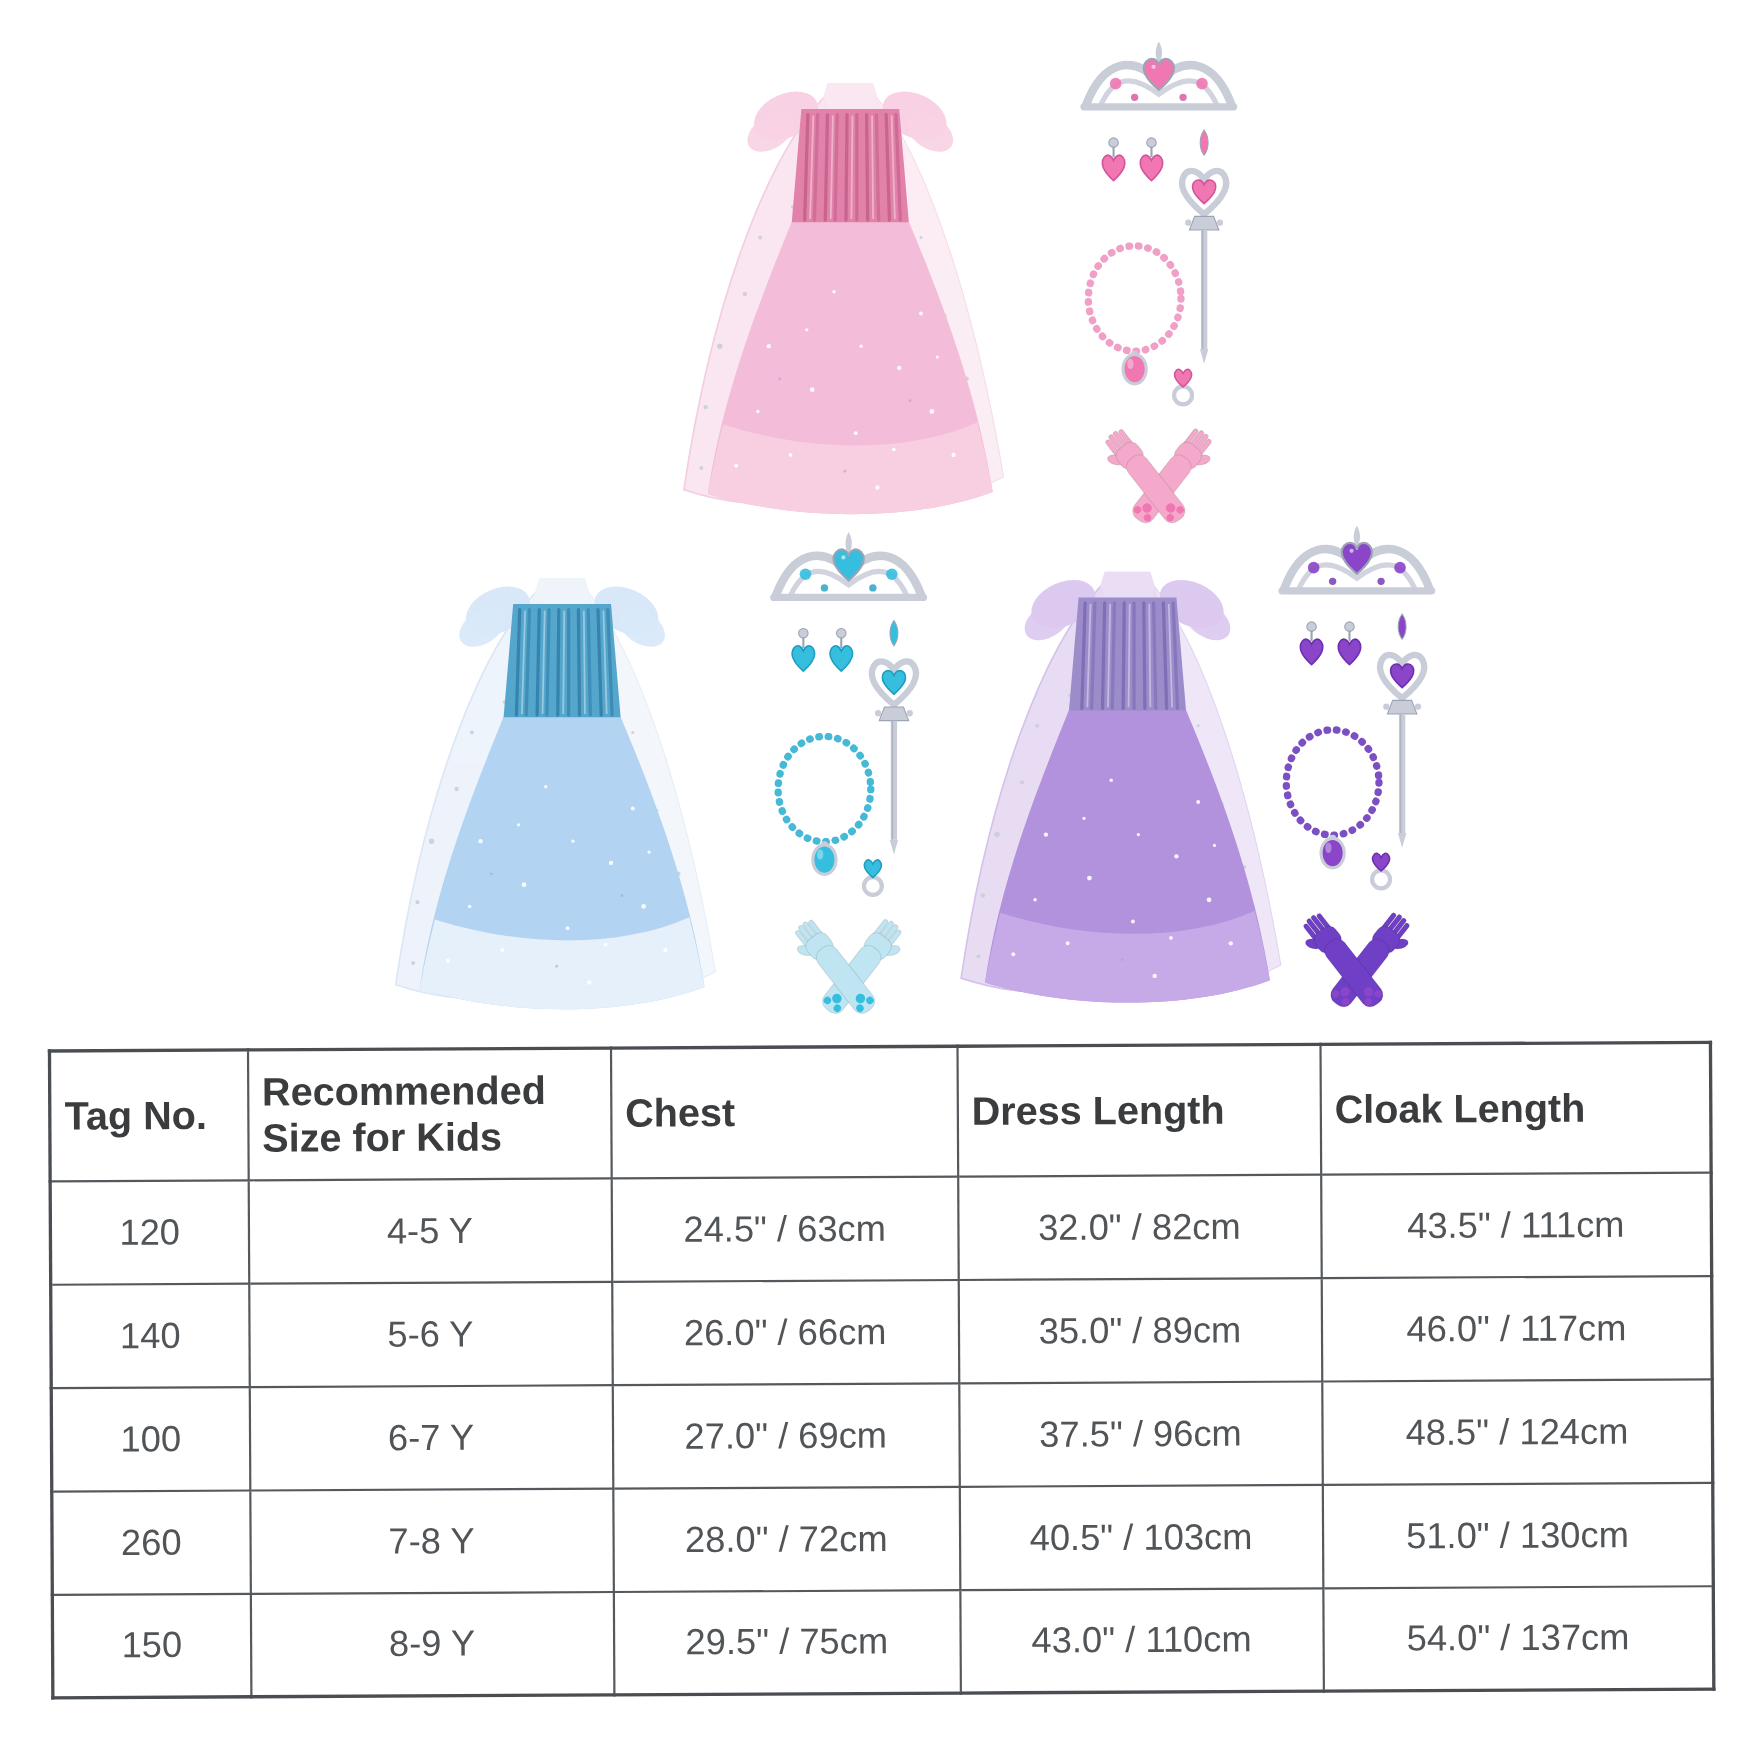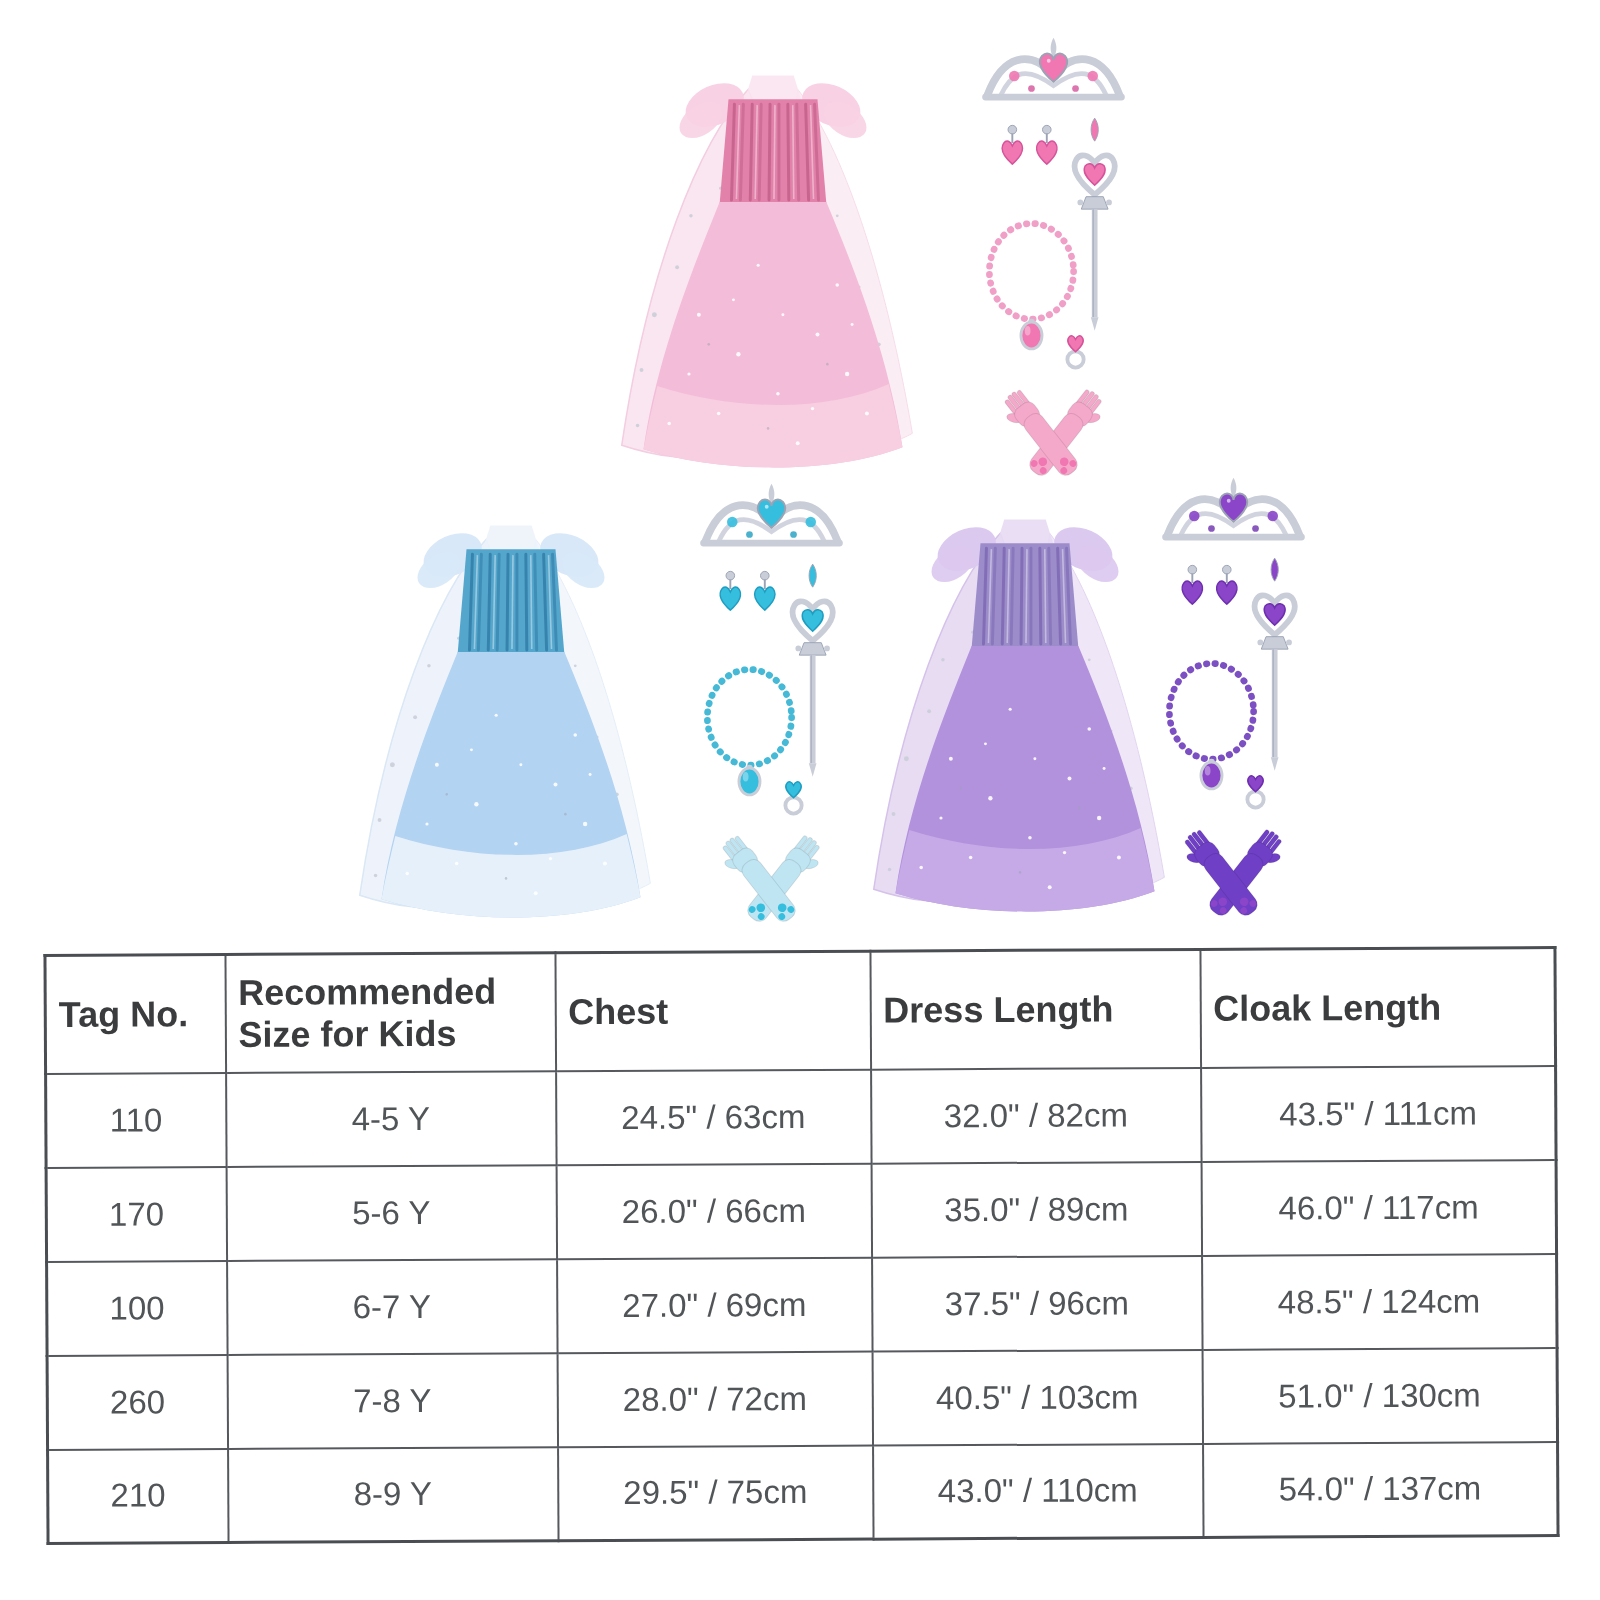--- a/index.html
+++ b/index.html
@@ -514,49 +514,49 @@
       <tr>
         <th>Tag No.</th>
         <th>Recommended Size for Kids</th>
         <th>Chest</th>
         <th>Dress Length</th>
         <th>Cloak Length</th>
       </tr>
     </thead>
     <tbody>
       <tr>
-        <td>110</td>
+        <td>120</td>
         <td>4-5 Y</td>
         <td>24.5" / 63cm</td>
         <td>32.0" / 82cm</td>
         <td>43.5" / 111cm</td>
       </tr>
       <tr>
-        <td>170</td>
+        <td>140</td>
         <td>5-6 Y</td>
         <td>26.0" / 66cm</td>
         <td>35.0" / 89cm</td>
         <td>46.0" / 117cm</td>
       </tr>
       <tr>
         <td>100</td>
         <td>6-7 Y</td>
         <td>27.0" / 69cm</td>
         <td>37.5" / 96cm</td>
         <td>48.5" / 124cm</td>
       </tr>
       <tr>
         <td>260</td>
         <td>7-8 Y</td>
         <td>28.0" / 72cm</td>
         <td>40.5" / 103cm</td>
         <td>51.0" / 130cm</td>
       </tr>
       <tr>
-        <td>210</td>
+        <td>150</td>
         <td>8-9 Y</td>
         <td>29.5" / 75cm</td>
         <td>43.0" / 110cm</td>
         <td>54.0" / 137cm</td>
       </tr>
     </tbody>
   </table>
 </div>
 
 </body></html>

